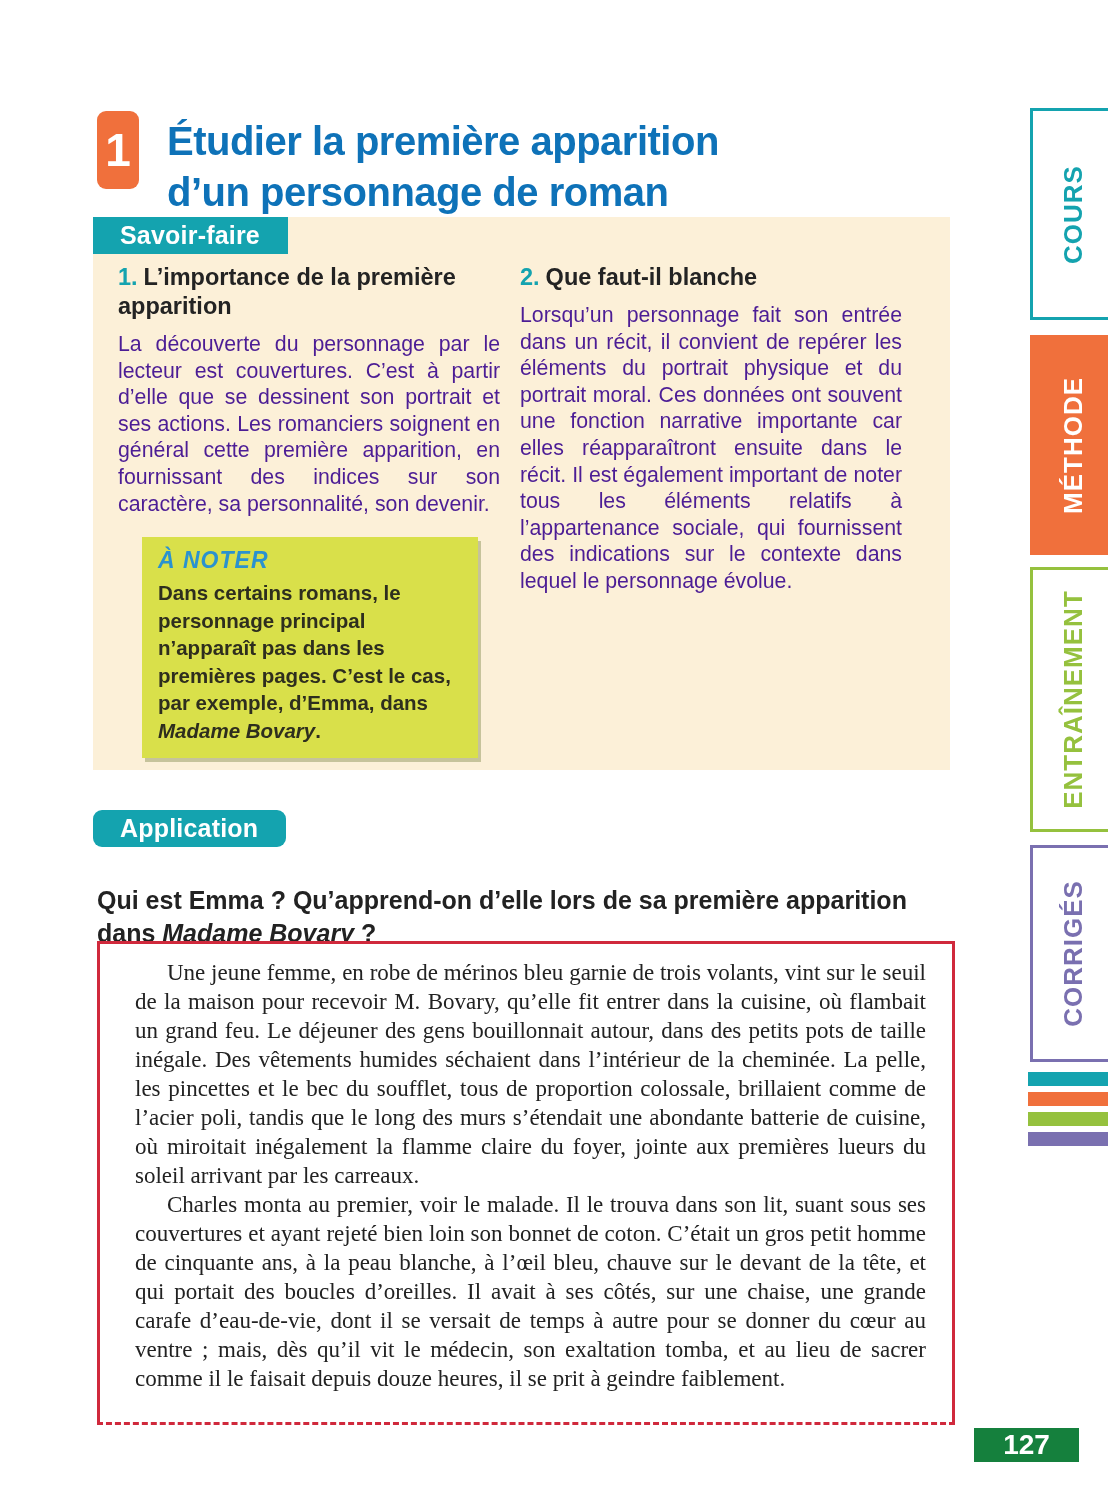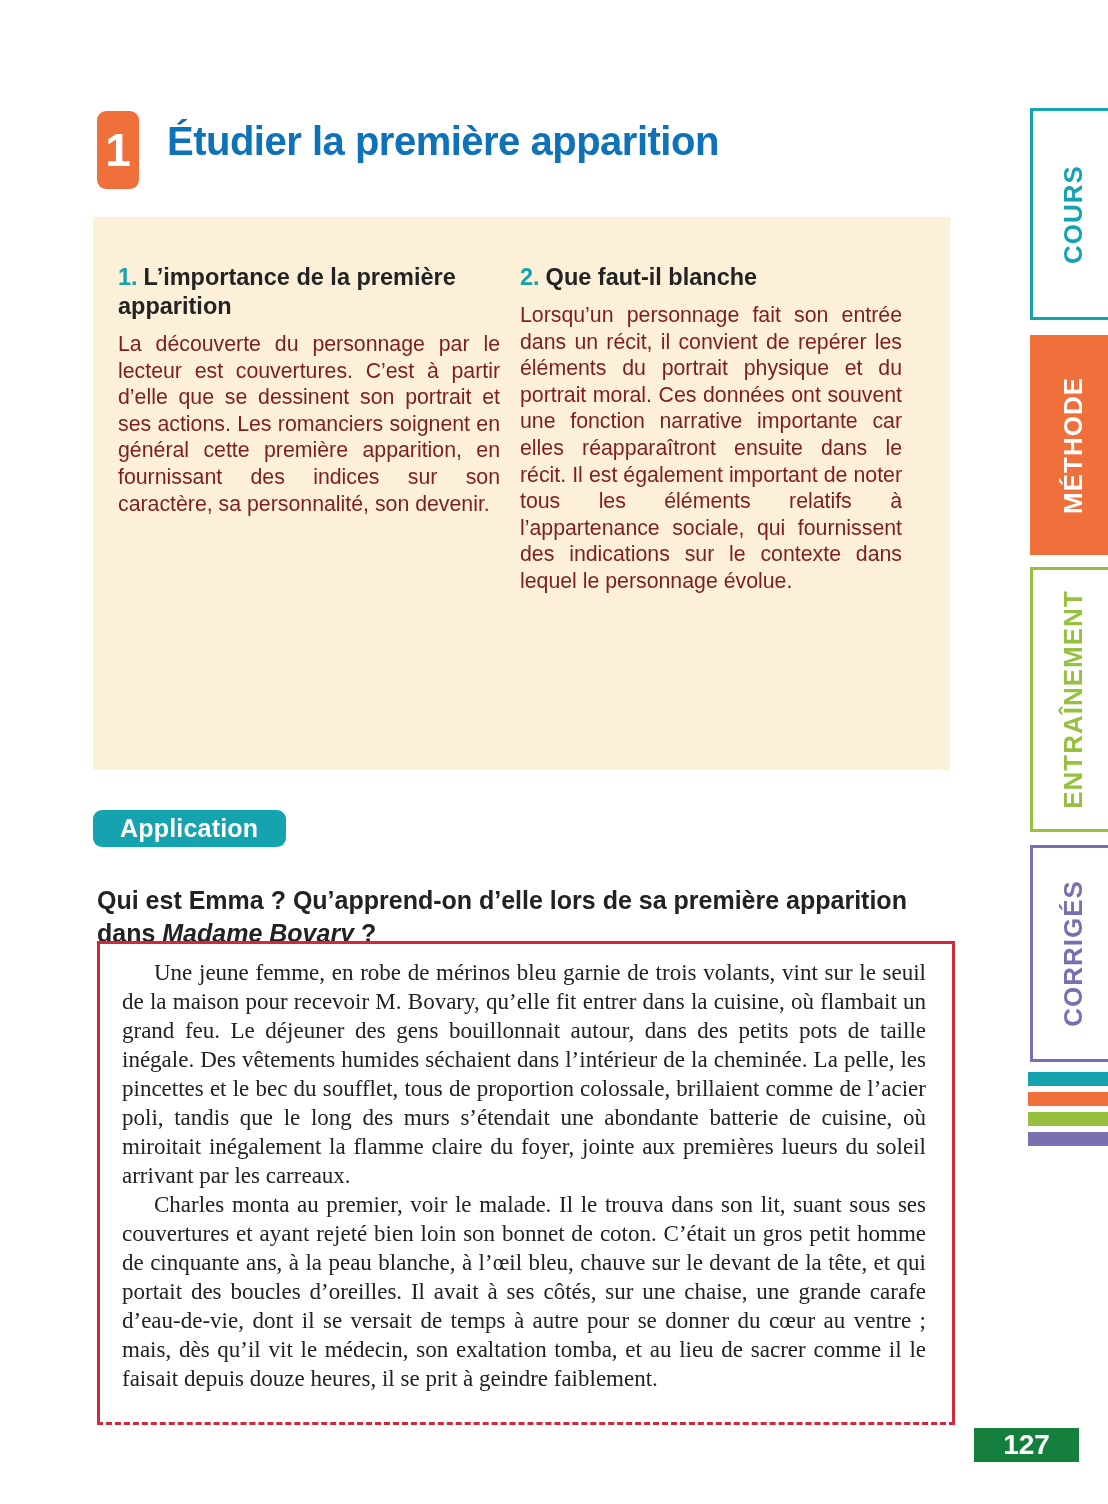--- a/index.html
+++ b/index.html
@@ -37,21 +37,21 @@
   .cols{
     position:absolute;left:25px;top:46px;width:808px;
     display:flex;gap:20px;
   }
   .col{width:382px;}
   .col h2{
     margin:0 0 10px 0;font-size:23.5px;line-height:29px;color:#232323;font-weight:bold;
   }
   .col h2 .num{color:#14a3af;margin-right:6px;}
   .col p.body{
-    margin:0;font-size:21.3px;line-height:26.6px;color:#7f1d1d;
+    margin:0;font-size:21.3px;line-height:26.6px;color:#4c1d95;
     text-align:justify;hyphens:auto;
   }
 
   
   .note{
     margin:20px 0 0 24px;width:336px;box-sizing:border-box;
     background:#d9e04a;padding:10px 16px 14px 16px;
     box-shadow:3px 4px 0 rgba(110,120,55,0.38);
   }
   .note-title{
@@ -66,21 +66,21 @@
   .band.application{position:absolute;left:93px;top:810px;border-radius:9px;}
   .question{
     position:absolute;left:97px;top:859px;width:862px;
     font-size:25px;font-weight:bold;line-height:33px;color:#222;
   }
 
   
   .excerpt{
     position:absolute;left:97px;top:941px;width:858px;height:484px;box-sizing:border-box;
     border:3px solid #d0293c;border-bottom:3px dashed #d0293c;
-    padding:14px 26px 0 22px;background:#fff;
+    padding:14px 26px 0 35px;background:#fff;
   }
   .excerpt p{
     margin:0;font-family:"Liberation Serif", serif;
     font-size:23px;line-height:29px;color:#222;
     text-align:justify;text-indent:32px;hyphens:auto;
   }
 
   
   .tab{
     position:absolute;left:1030px;width:86px;box-sizing:border-box;
@@ -109,29 +109,35 @@
   i{font-style:italic;}
 </style>
 </head>
 <body>
 
 <div class="page">
 
   <div class="chapter-badge">1</div>
   <h1 class="page-title" style="margin:12px;">
     <span>Étudier la première apparition</span><br>
+    <span>d’un personnage de roman</span>
   </h1>
 
   <section class="savoir-panel">
+    <div class="band savoir">Savoir-faire</div>
     <div class="cols">
       <div class="col">
         <h2>
           <span class="num">1.</span><span>L’importance de la première apparition</span>
         </h2>
         <p class="body">La découverte du personnage par le lecteur est couvertures. C’est à partir d’elle que se dessinent son portrait et ses actions. Les romanciers soignent en général cette première apparition, en fournissant des indices sur son caractère, sa personnalité, son devenir.</p>
+        <aside class="note">
+          <div class="note-title">À NOTER</div>
+          <p><span>Dans certains romans, le personnage principal n’apparaît pas dans les premières pages. C’est le cas, par exemple, d’Emma, dans </span><i>Madame Bovary</i><span>.</span></p>
+        </aside>
       </div>
       <div class="col">
         <h2>
           <span class="num">2.</span><span>Que faut-il blanche</span>
         </h2>
         <p class="body">Lorsqu’un personnage fait son entrée dans un récit, il convient de repérer les éléments du portrait physique et du portrait moral. Ces données ont souvent une fonction narrative importante car elles réapparaîtront ensuite dans le récit. Il est également important de noter tous les éléments relatifs à l’appartenance sociale, qui fournissent des indications sur le contexte dans lequel le personnage évolue.</p>
       </div>
     </div>
   </section>
 

